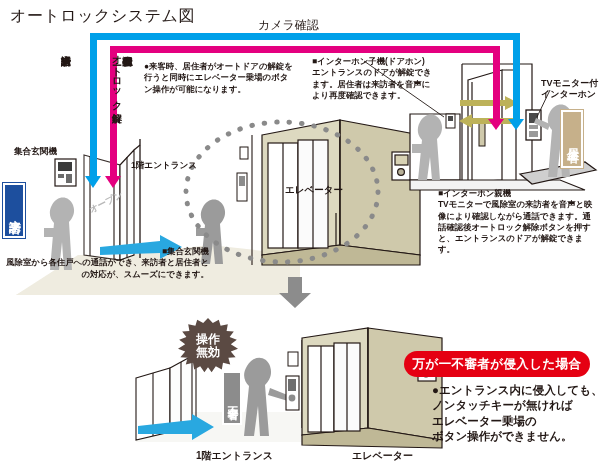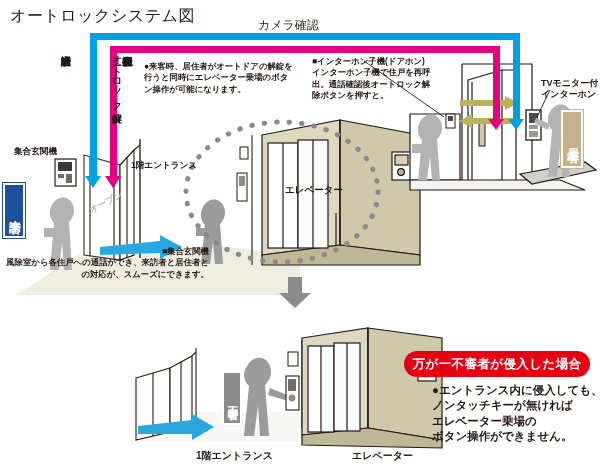--- a/index.html
+++ b/index.html
@@ -308,43 +308,50 @@
 
   <div class="abs vwrap" id="v-unlock">
     <div class="vlabel">居住者確認後</div>
     <div class="vlabel col2">オートロック解錠</div>
   </div>
 
   <div class="abs tblk" id="txt-top">●来客時、居住者がオートドアの解錠を行うと同時にエレベーター乗場のボタン操作が可能になります。</div>
 
   <div class="abs tblk" id="txt-door">
     <div class="hd">■インターホン子機(ドアホン)</div>
-    <div>インターホン子機で住戸を再呼出。通話確認後オートロック解除ボタンを押すと。</div>
-  </div>
-
+    <div>エントランスのドアが解錠できます。居住者は来訪者を音声により再度確認できます。</div>
+  </div>
+
+  <div class="abs tblk" id="txt-oya">
+    <div class="hd">■インターホン親機</div>
+    <div>TVモニターで風除室の来訪者を音声と映像により確認しながら通話できます。通話確認後オートロック解除ボタンを押すと、エントランスのドアが解錠できます。</div>
+  </div>
 
   <div class="abs tblk" id="txt-genkan">
     <div class="hd">■集合玄関機</div>
     <div>風除室から各住戸への通話ができ、来訪者と居住者との対応が、スムーズにできます。</div>
   </div>
 
   <div class="abs slabel" id="lbl-genkanki">集合玄関機</div>
   <div class="abs slabel" id="lbl-ent1">1階エントランス</div>
   <div class="abs slabel" id="lbl-tvmon">
     <div>TVモニター付</div>
     <div>インターホン</div>
   </div>
   <div class="abs slabel" id="lbl-open">オープン</div>
   <div class="abs slabel" id="lbl-ent2">1階エントランス</div>
   <div class="abs slabel" id="lbl-elev2">エレベーター</div>
 
   <div class="abs vbadge" id="badge-visitor" style="background: rgb(29, 79, 158);">来訪者</div>
   <div class="abs vbadge" id="badge-resident" style="background: rgb(198, 176, 138);">居住者</div>
   <div class="abs vbadge" id="badge-intruder" style="background: rgb(140, 140, 140);">不審者</div>
 
+  <div class="abs" id="starburst" style="background: rgb(91, 74, 67);">
+    <span><span>操作</span><br><span>無効</span></span>
+  </div>
 
   <div class="abs" id="red-pill" style="background: rgb(229, 0, 18);">
     <span>万が一不審者が侵入した場合</span>
   </div>
   <div class="abs" id="red-body" style="white-space:pre-line;margin-left:28px;">●エントランス内に侵入しても、
 ノンタッチキーが無ければ
 エレベーター乗場の
 ボタン操作ができません。</div>
 
 </div>

